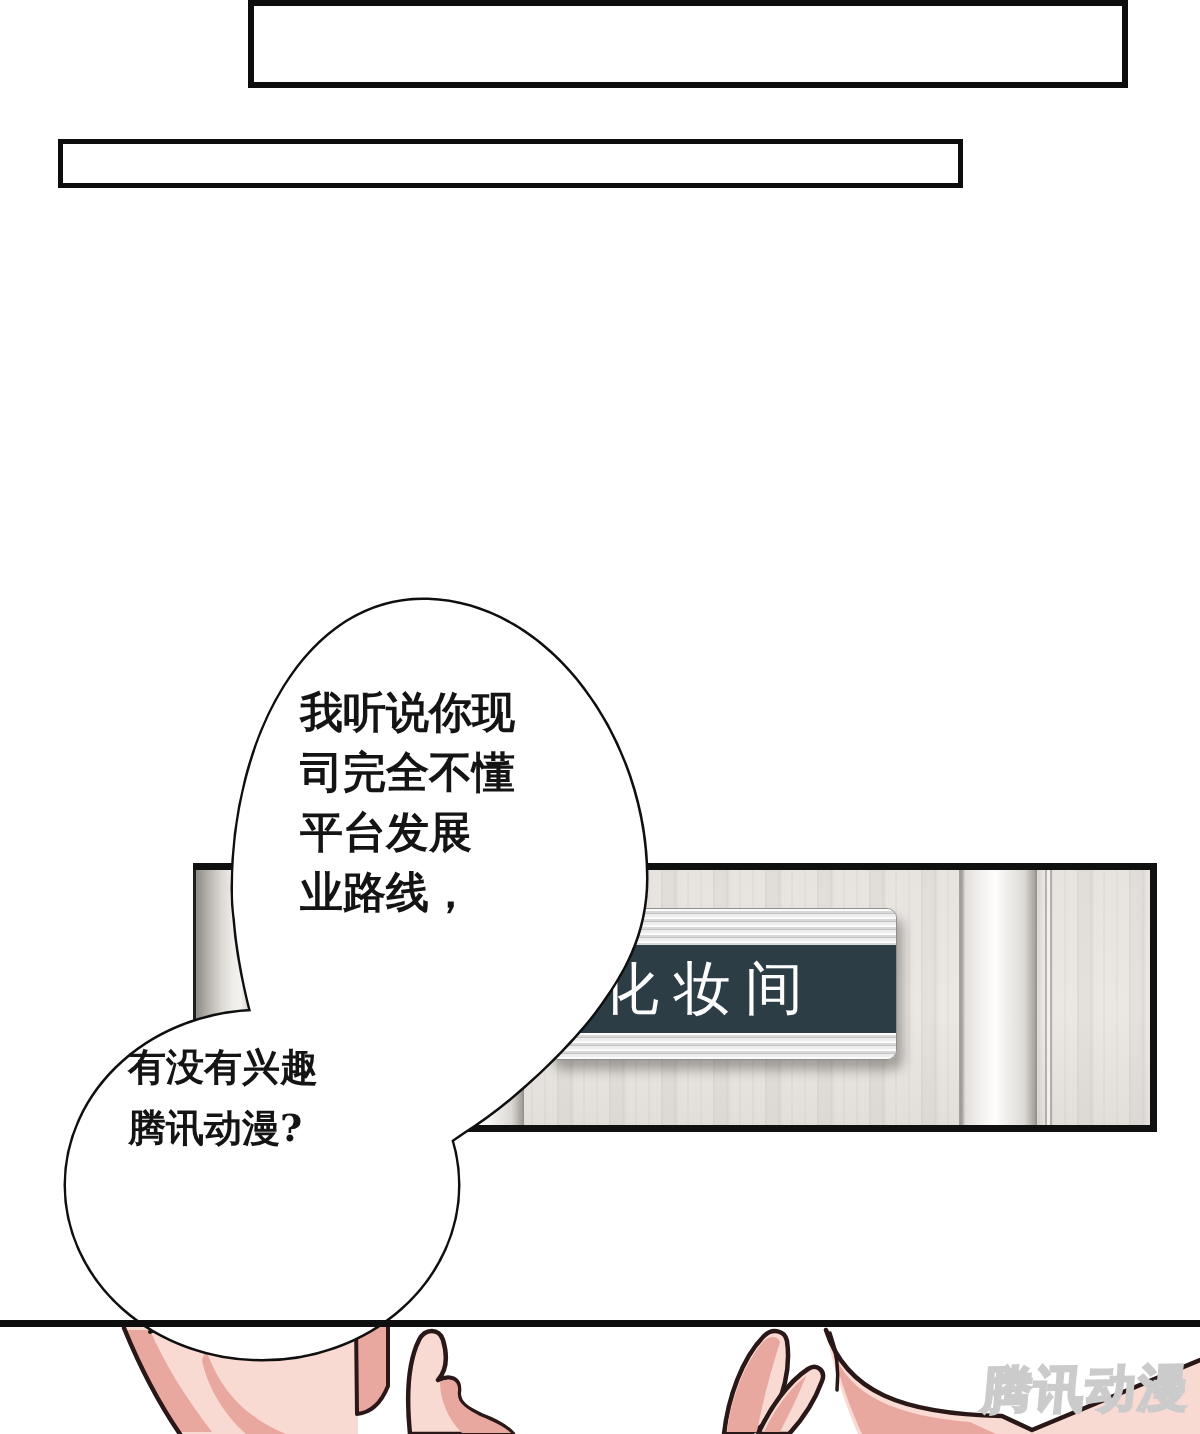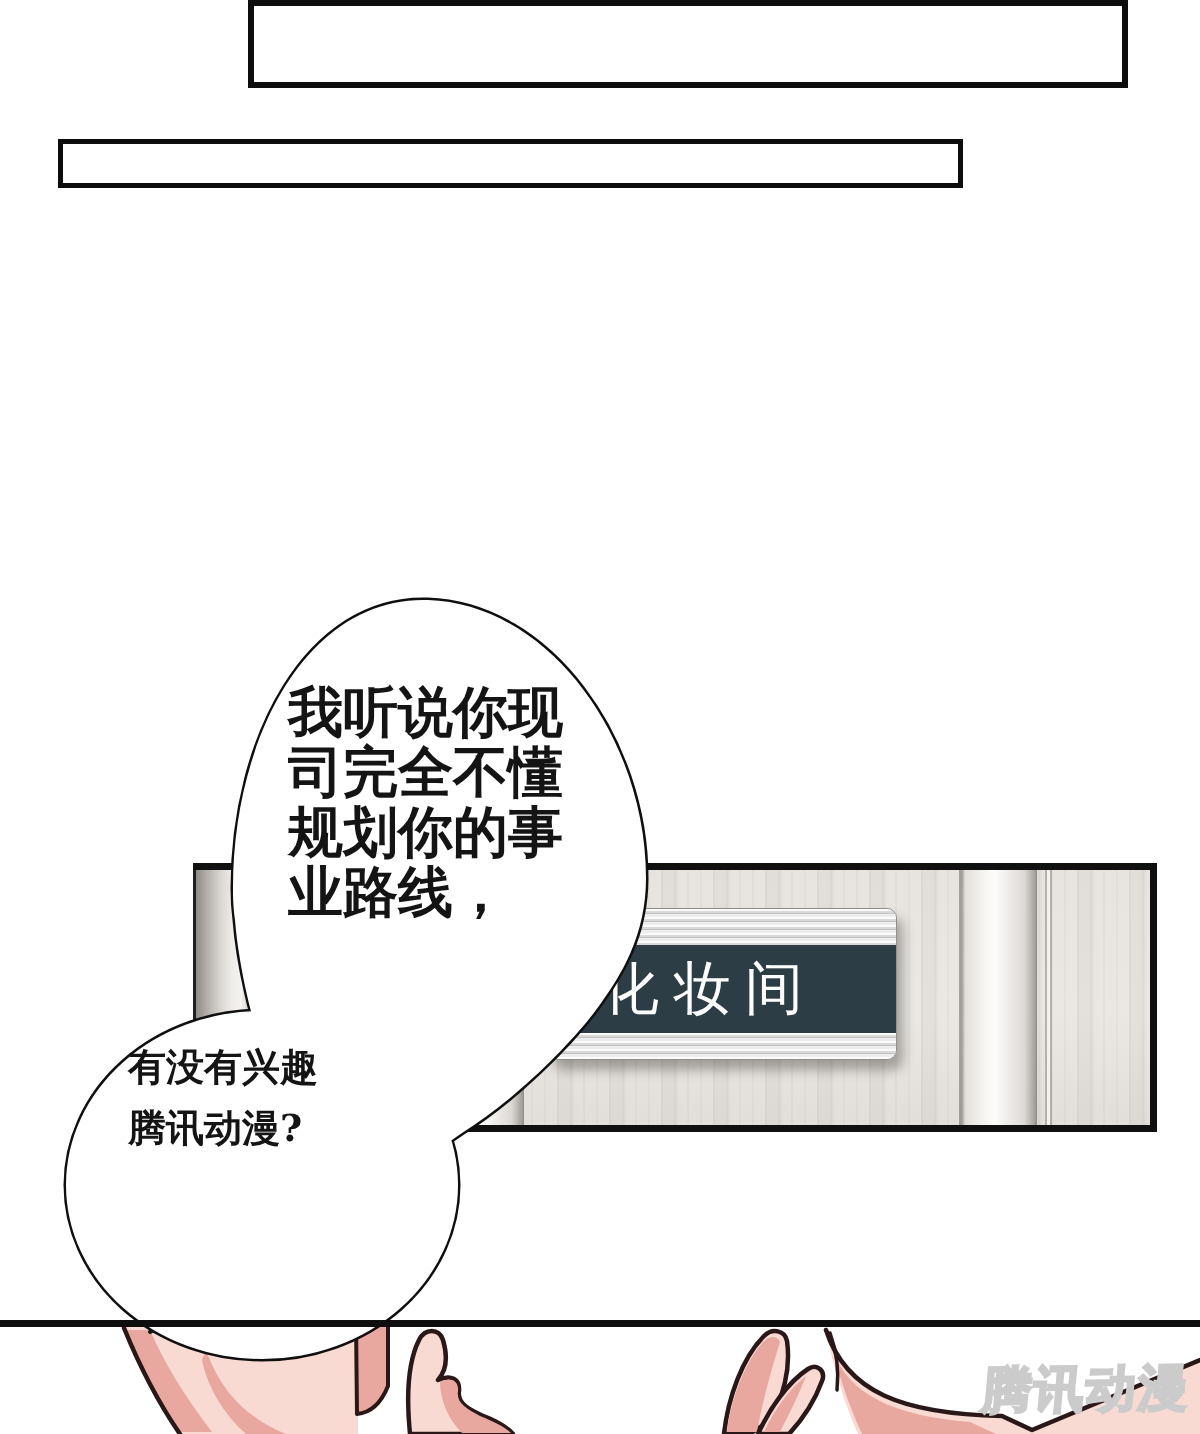--- a/index.html
+++ b/index.html
@@ -46,21 +46,21 @@
 
   
   #hands{position:absolute;left:0;top:0;z-index:2;}
 
   
   #bubbles{position:absolute;left:0;top:0;z-index:3;}
 
   
   .speech{position:absolute;z-index:3;color:#141414;font-weight:700;white-space:nowrap;
         font-family:"DejaVu Serif","Liberation Serif",serif;}
-  #speech-main{left:288px;top:682px;font-size:55px;line-height:60px;}
+  #speech-main{left:300px;top:682px;font-size:43px;line-height:60px;}
   #speech-secondary{left:128px;top:1036px;font-size:38px;line-height:61px;}
 
   
   #panel-line{position:absolute;left:0;top:1320px;width:1200px;height:7px;background:#0e0e0e;z-index:4;}
 
   
   #watermark{position:absolute;left:982px;top:1356px;z-index:6;white-space:nowrap;
         font-size:50px;font-weight:700;color:rgba(255,255,255,0.85);
         -webkit-text-stroke:2.5px #cbcbcb;letter-spacing:2px;
         transform:skewX(-6deg) rotate(-1deg);
@@ -121,21 +121,21 @@
     <use href="#bb" fill="#ffffff" stroke="#0f0f0f" stroke-width="5"></use>
     <use href="#lb" fill="#ffffff" stroke="#0f0f0f" stroke-width="5"></use>
     <path d="M 210,1278 L 150,1332 L 226,1296 Z" fill="#ffffff" stroke="#141414" stroke-width="4" stroke-linejoin="round"></path>
     <use href="#bb" fill="#ffffff" stroke="none"></use>
     <use href="#lb" fill="#ffffff" stroke="none"></use>
   </svg>
 
   <div id="speech-main" class="speech">
     <div>我听说你现</div>
     <div>司完全不懂</div>
-    <div>规划你的事</div>
+    <div>平台发展</div>
     <div>业路线，</div>
   </div>
   <div id="speech-secondary" class="speech">
     <div>有没有兴趣</div>
     <div>腾讯动漫?</div>
   </div>
 
   <div id="panel-line"></div>
 
   <div id="watermark">腾讯动漫</div>

